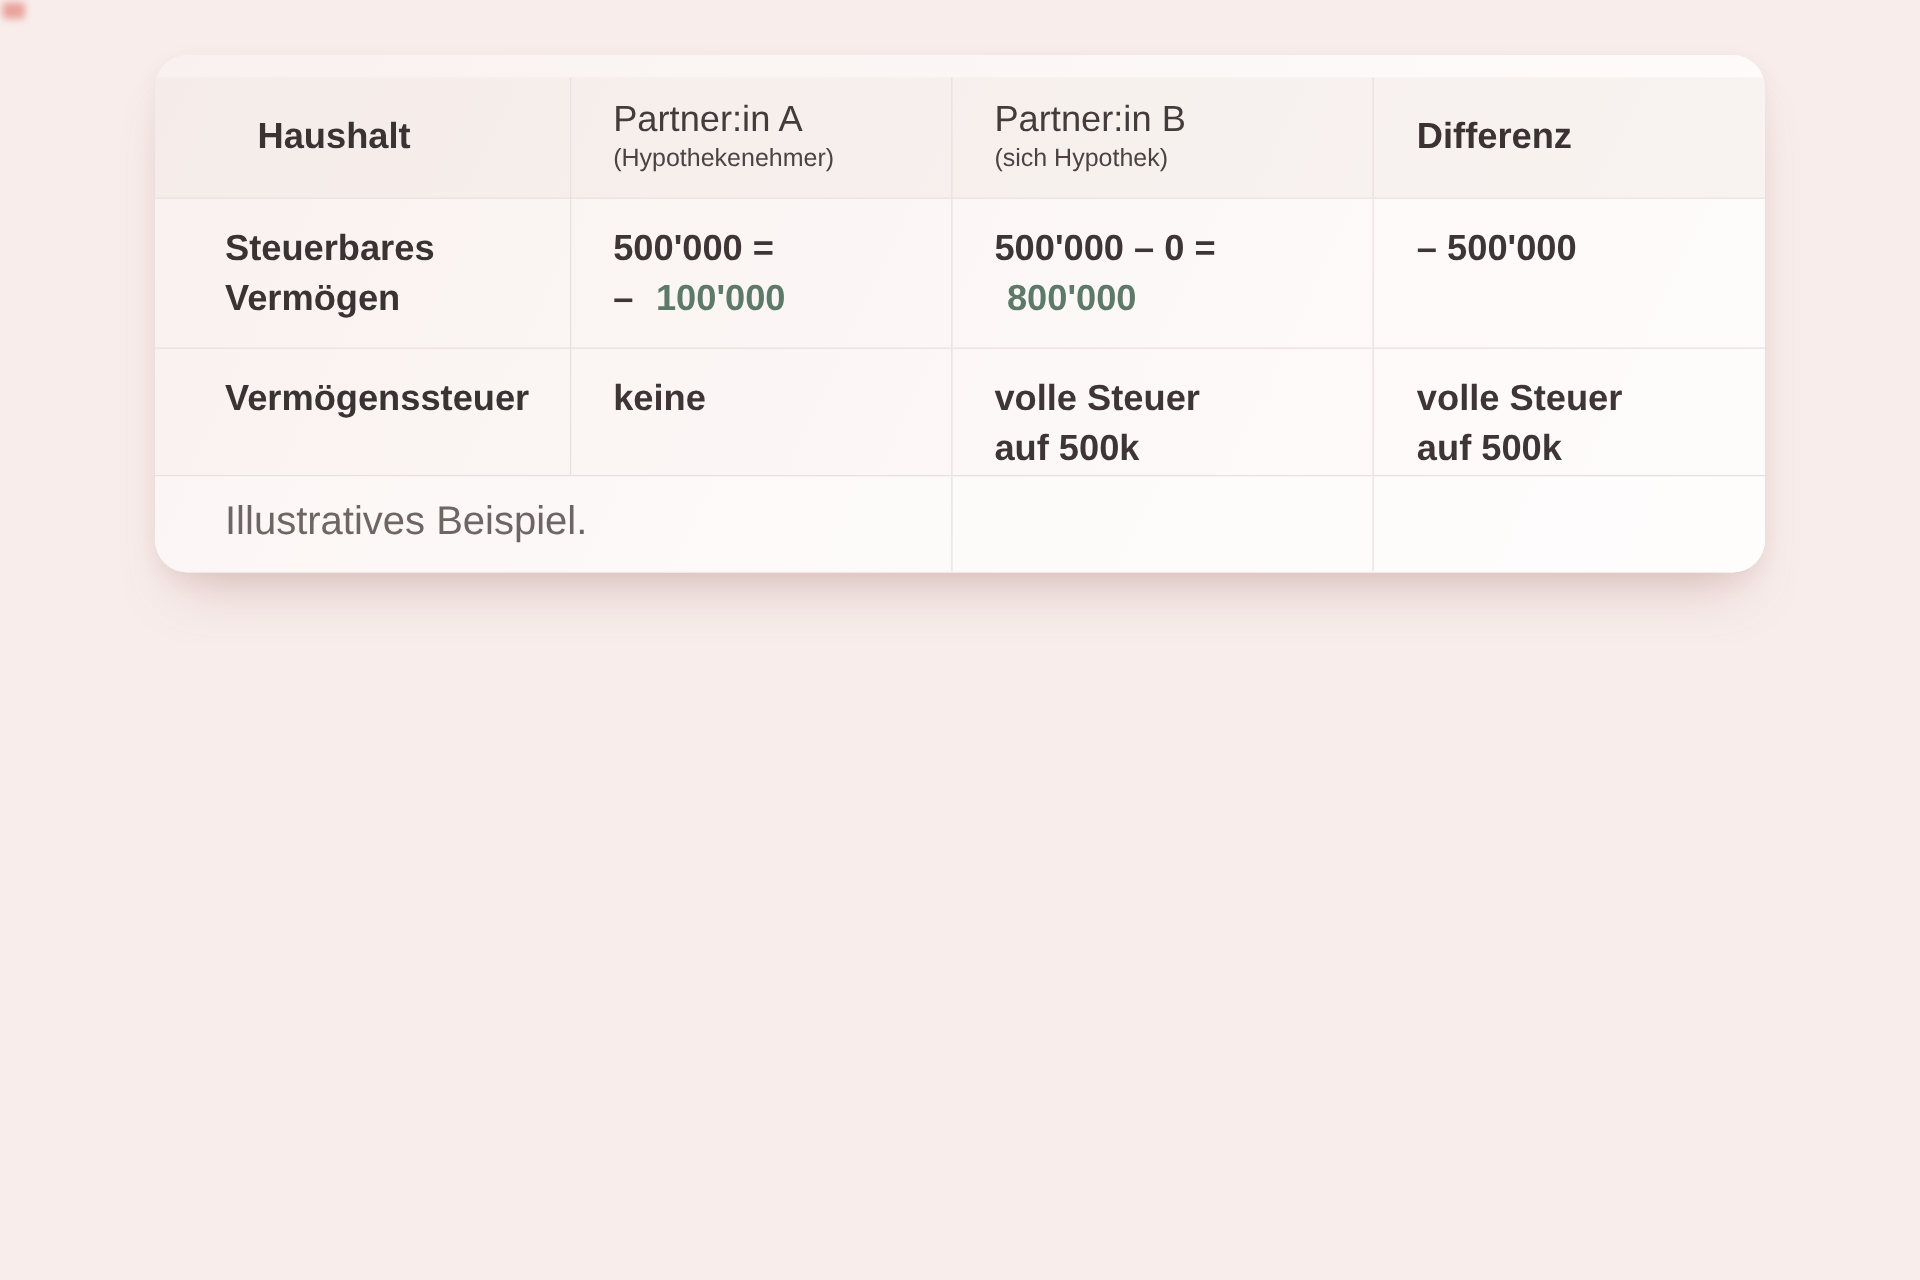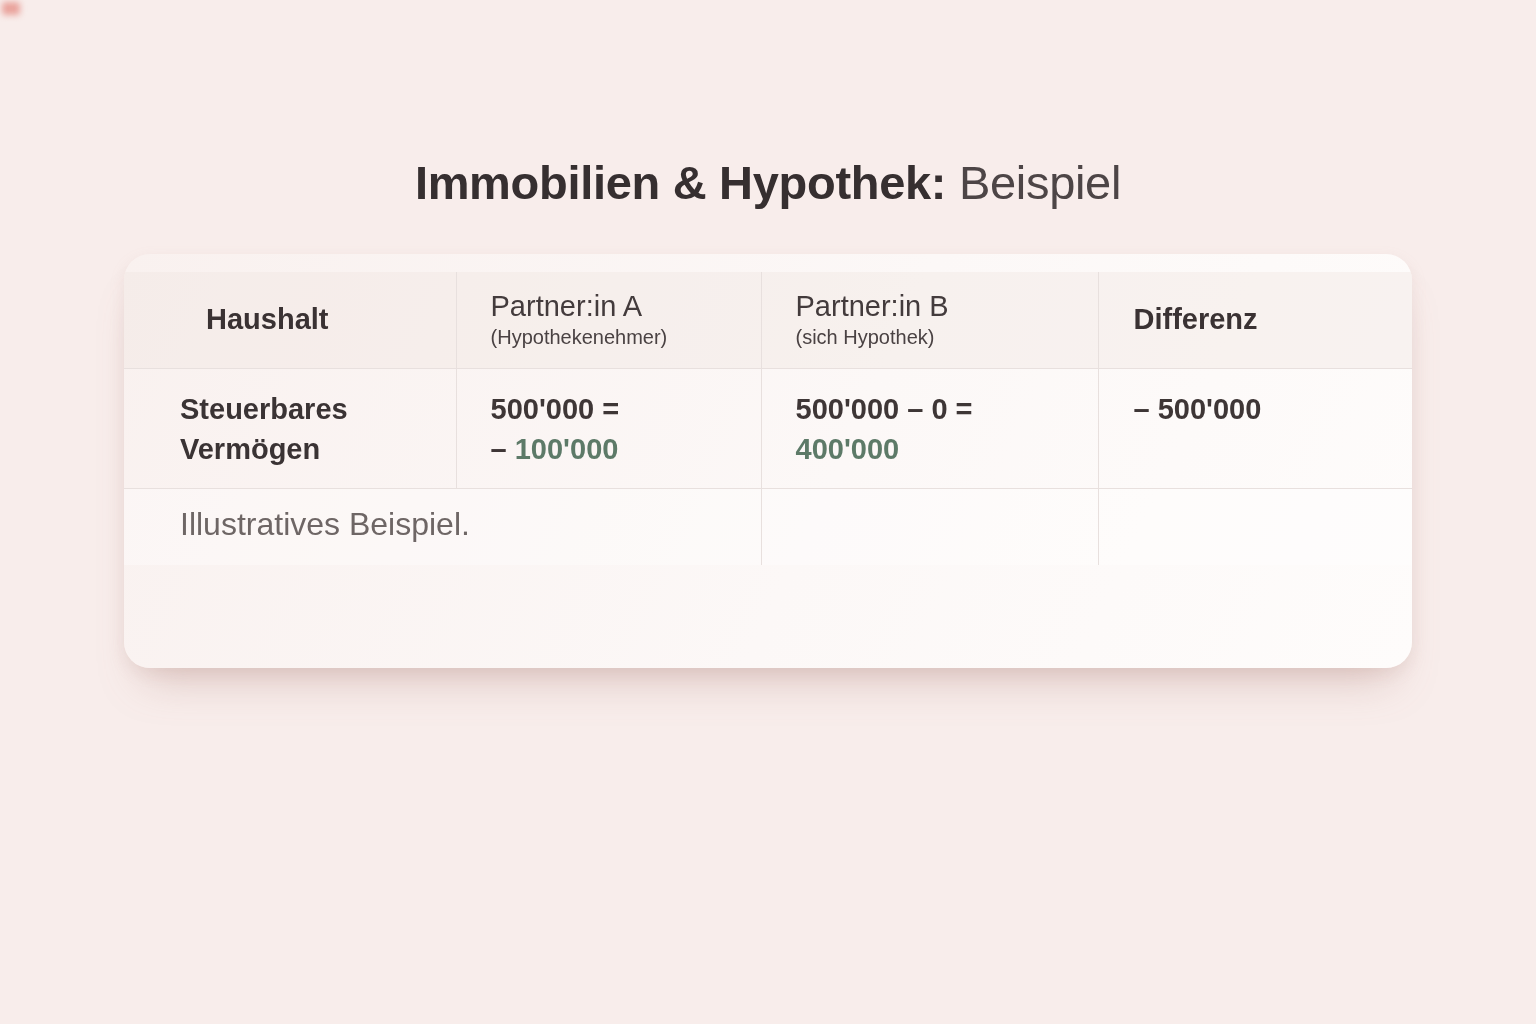--- a/index.html
+++ b/index.html
@@ -42,21 +42,21 @@
   tbody tr.row-b{height:102px;}
   tbody td{
     vertical-align:top;
     font-size:29px;line-height:40px;color:#3e3636;
     padding:20px 18px 0 34px;
     border-top:1.5px solid #e8e0de;
     border-left:1.5px solid #e8e0de;
     font-weight:bold;
   }
   tbody td.first{border-left:none;padding-left:56px;color:#3a3334;}
-  .green{color:#5d7a68;}
+  .green{color:#5d7a68;margin-left:10px;}
   tfoot td{
     height:77px;vertical-align:top;
     font-size:32px;color:#6e6665;
     padding:17px 18px 0 56px;
     border-top:1.5px solid #e8e0de;
     border-left:1.5px solid #e8e0de;
     background:rgba(255,255,255,.35);
   }
   tfoot td.first{border-left:none;}
   .disclaimer{
@@ -64,21 +64,20 @@
     font-size:24.5px;line-height:37px;color:#877c7a;letter-spacing:.6px;
   }
 </style>
 </head>
 <body>
 
 <div class="stage">
 
   <div class="corner-artifact"></div>
 
-  <h1 class="page-title"><span>Immobilien &amp; Hypothek:</span><span class="light">Beispiel</span></h1>
 
   <div class="card">
     <table>
       <colgroup>
         <col style="width:25.78%">
         <col style="width:23.68%">
         <col style="width:26.24%">
         <col style="width:24.30%">
       </colgroup>
       <thead>
@@ -104,24 +103,40 @@
           <td class="first">
             <div>Steuerbares</div>
             <div>Vermögen</div>
           </td>
           <td>
             <div><span>500'000 =</span></div>
             <div><span>– </span><span class="green">100'000</span></div>
           </td>
           <td>
             <div><span>500'000 – 0 =</span></div>
-            <div><span class="green">400'000</span></div>
+            <div><span class="green">800'000</span></div>
           </td>
           <td>
             <div><span>– 500'000</span></div>
+          </td>
+        </tr>
+        <tr class="row-b">
+          <td class="first">
+            <div>Vermögenssteuer</div>
+          </td>
+          <td>
+            <div><span>keine</span></div>
+          </td>
+          <td>
+            <div><span>volle Steuer</span></div>
+            <div><span>auf 500k</span></div>
+          </td>
+          <td>
+            <div><span>volle Steuer</span></div>
+            <div><span>auf 500k</span></div>
           </td>
         </tr>
       </tbody>
       <tfoot>
         <tr>
           <td class="first" colspan="2">Illustratives Beispiel.</td>
           <td></td>
           <td></td>
         </tr>
       </tfoot>

